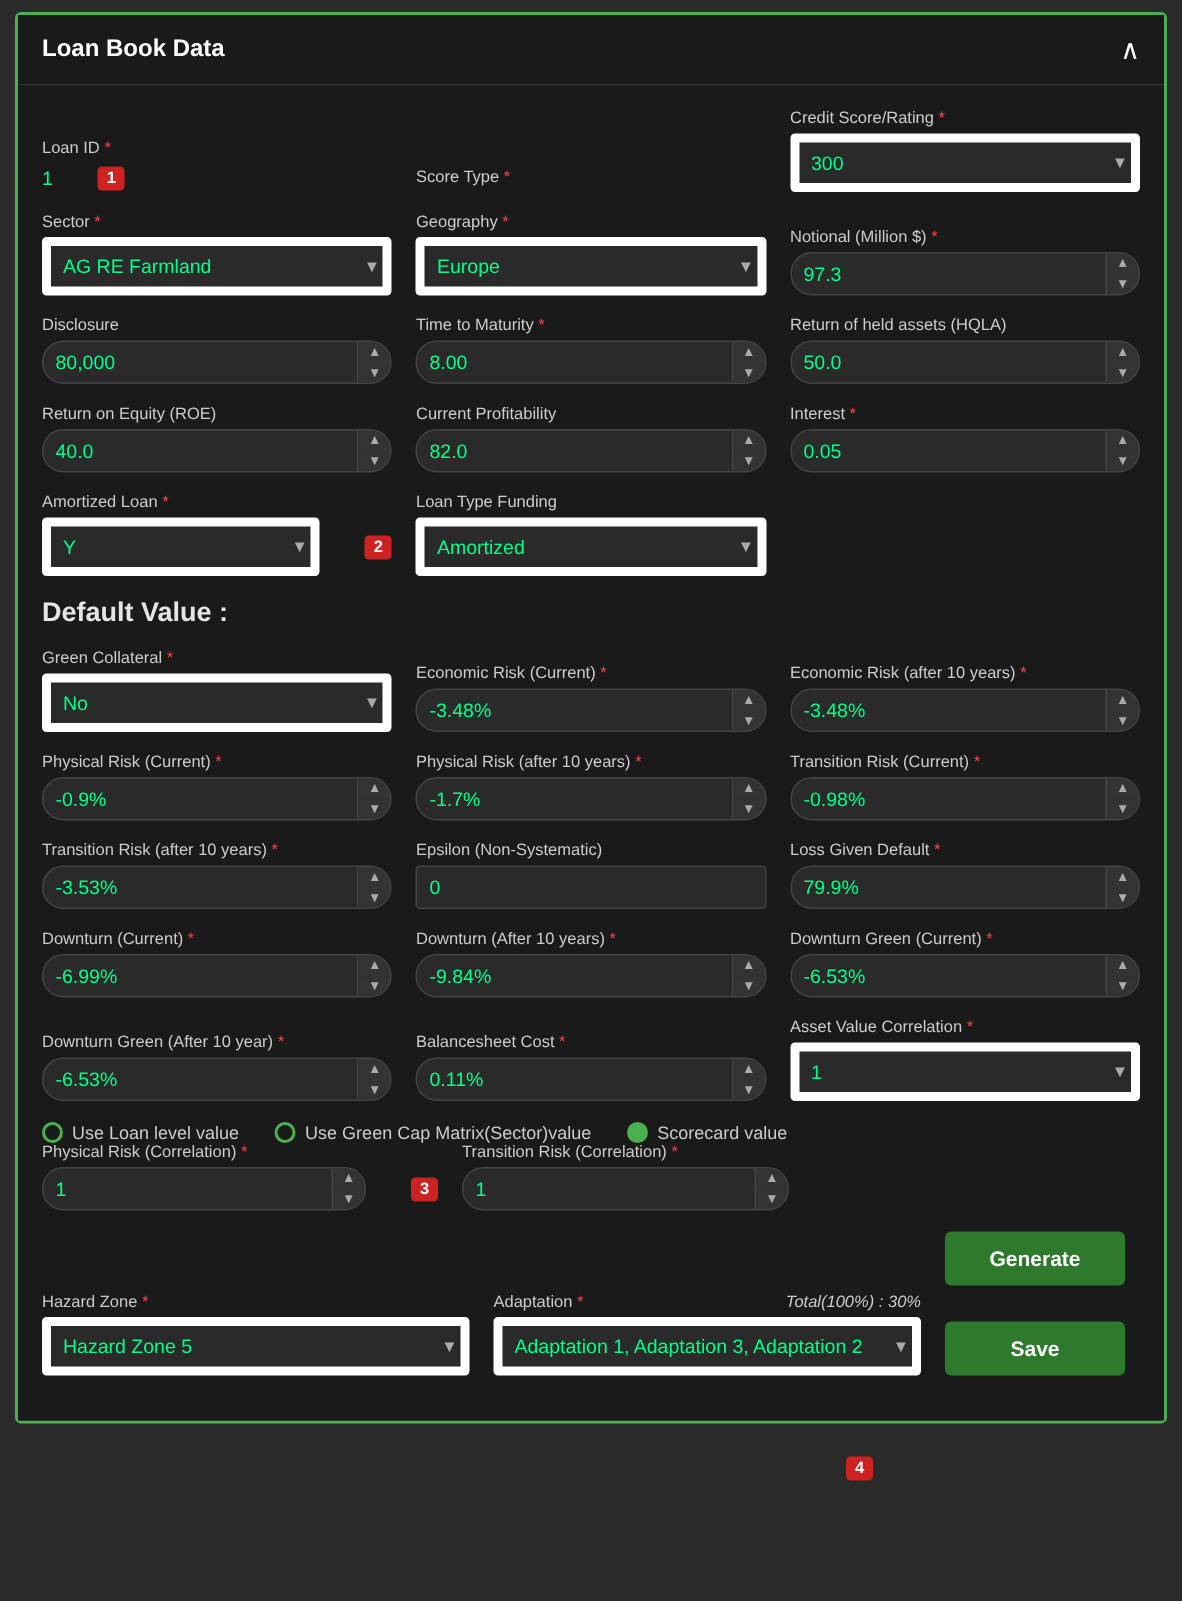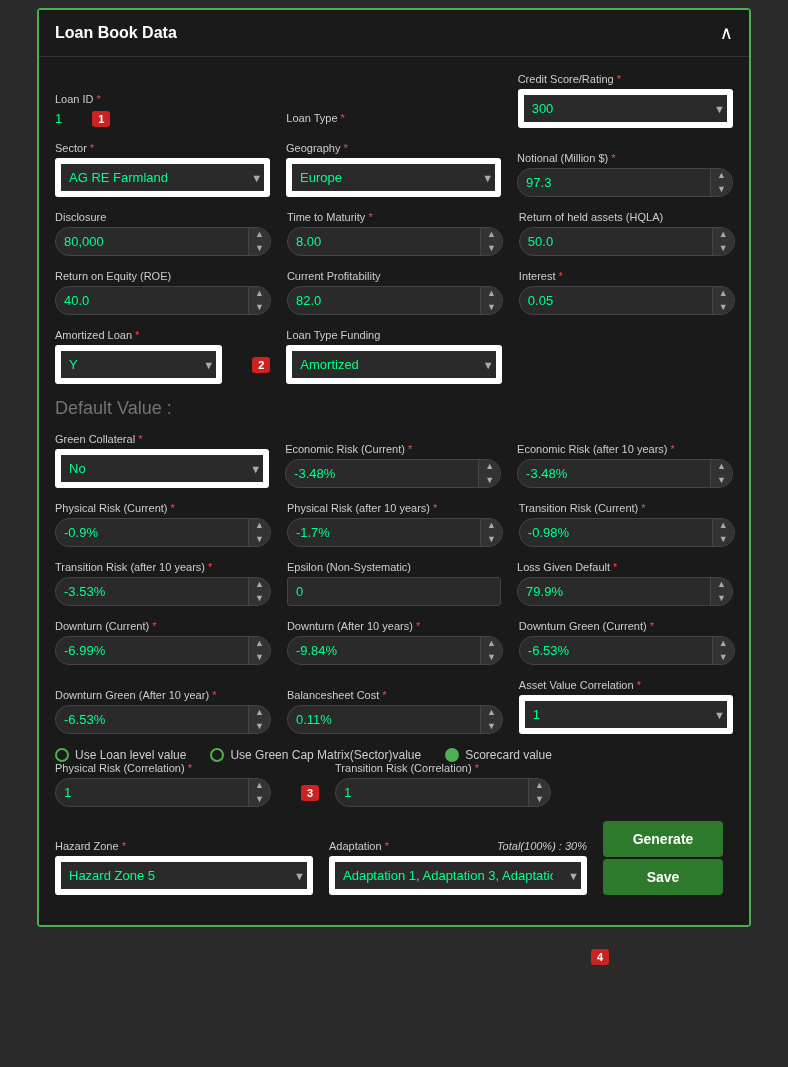--- a/index.html
+++ b/index.html
@@ -6,21 +6,21 @@
     body {
       background: #2a2a2a;
       font-family: Arial, sans-serif;
       display: flex;
       justify-content: center;
       align-items: flex-start;
       min-height: 100vh;
       padding: 8px;
     }
     .main-container {
-      width: 714px;
+      width: 768px;
       background: #1a1a1a;
       border: 2px solid #4caf50;
       border-radius: 4px;
       overflow: visible;
       position: relative;
     }
     .header {
       display: flex;
       justify-content: space-between;
       align-items: center;
@@ -126,23 +126,23 @@
     .select-arrow {
       position: absolute;
       right: 8px;
       top: 50%;
       transform: translateY(-50%);
       color: #aaa;
       font-size: 11px;
       pointer-events: none;
     }
     .section-title {
-      color: #737373;
+      color: #e5e5e5;
       font-size: 18px;
-      font-weight: normal;
+      font-weight: bold;
       margin: 8px 0 14px 0;
     }
     .radio-row {
       display: flex;
       gap: 24px;
       align-items: center;
     }
     .radio-item {
       display: flex;
       align-items: center;
@@ -181,21 +181,21 @@
       color: #ffffff;
       font-size: 14px;
       font-weight: bold;
       padding: 10px 20px;
       cursor: pointer;
       width: 120px;
     }
     .action-col {
       display: flex;
       flex-direction: column;
-      gap: 2px;
+      gap: 24px;
       justify-content: flex-end;
       width: 130px;
     }
     .adaptation-row {
       position: relative;
     }
   </style>
 </head>
 <body>
 
@@ -213,21 +213,21 @@
         <span class="form-label">
           <span>Loan ID</span><span class="required"> *</span>
         </span>
         <div style="display:flex; align-items:center;">
           <span class="form-value">1</span>
           <span class="badge" style="margin-left:30px;">1</span>
         </div>
       </div>
       <div class="form-col">
         <span class="form-label">
-          <span>Loan Type</span><span class="required"> *</span>
+          <span>Score Type</span><span class="required"> *</span>
         </span>
       </div>
       <div class="form-col">
         <span class="form-label">
           <span>Credit Score/Rating</span><span class="required"> *</span>
         </span>
         <div class="select-wrapper">
           <select class="form-select">
             <option>300</option>
           </select>

